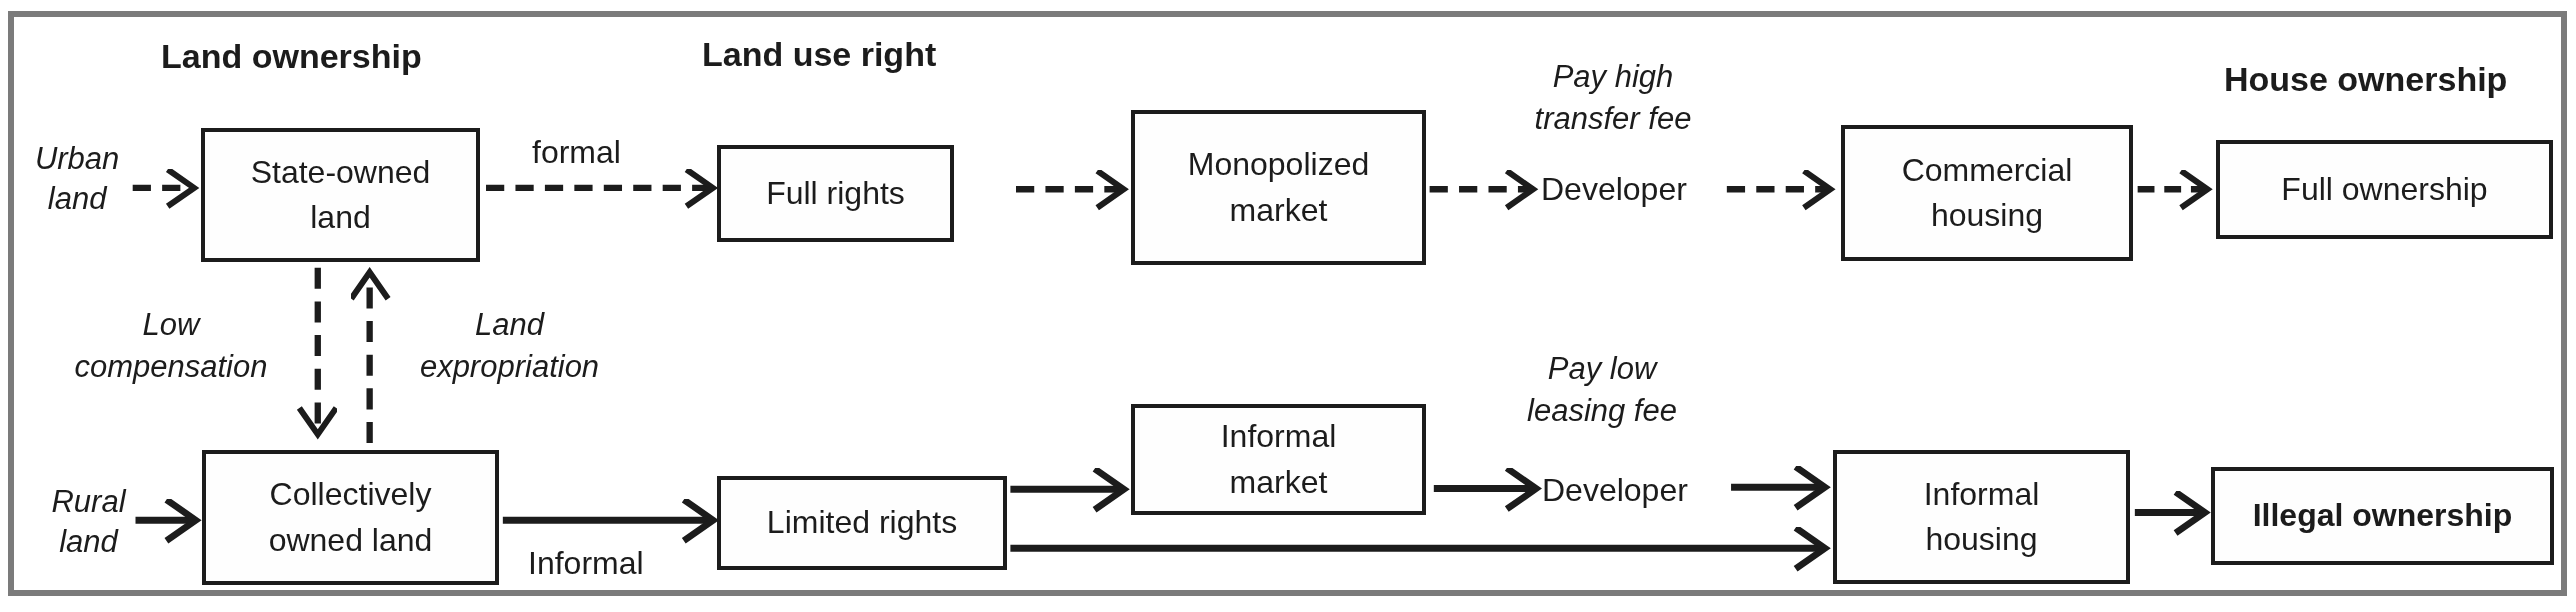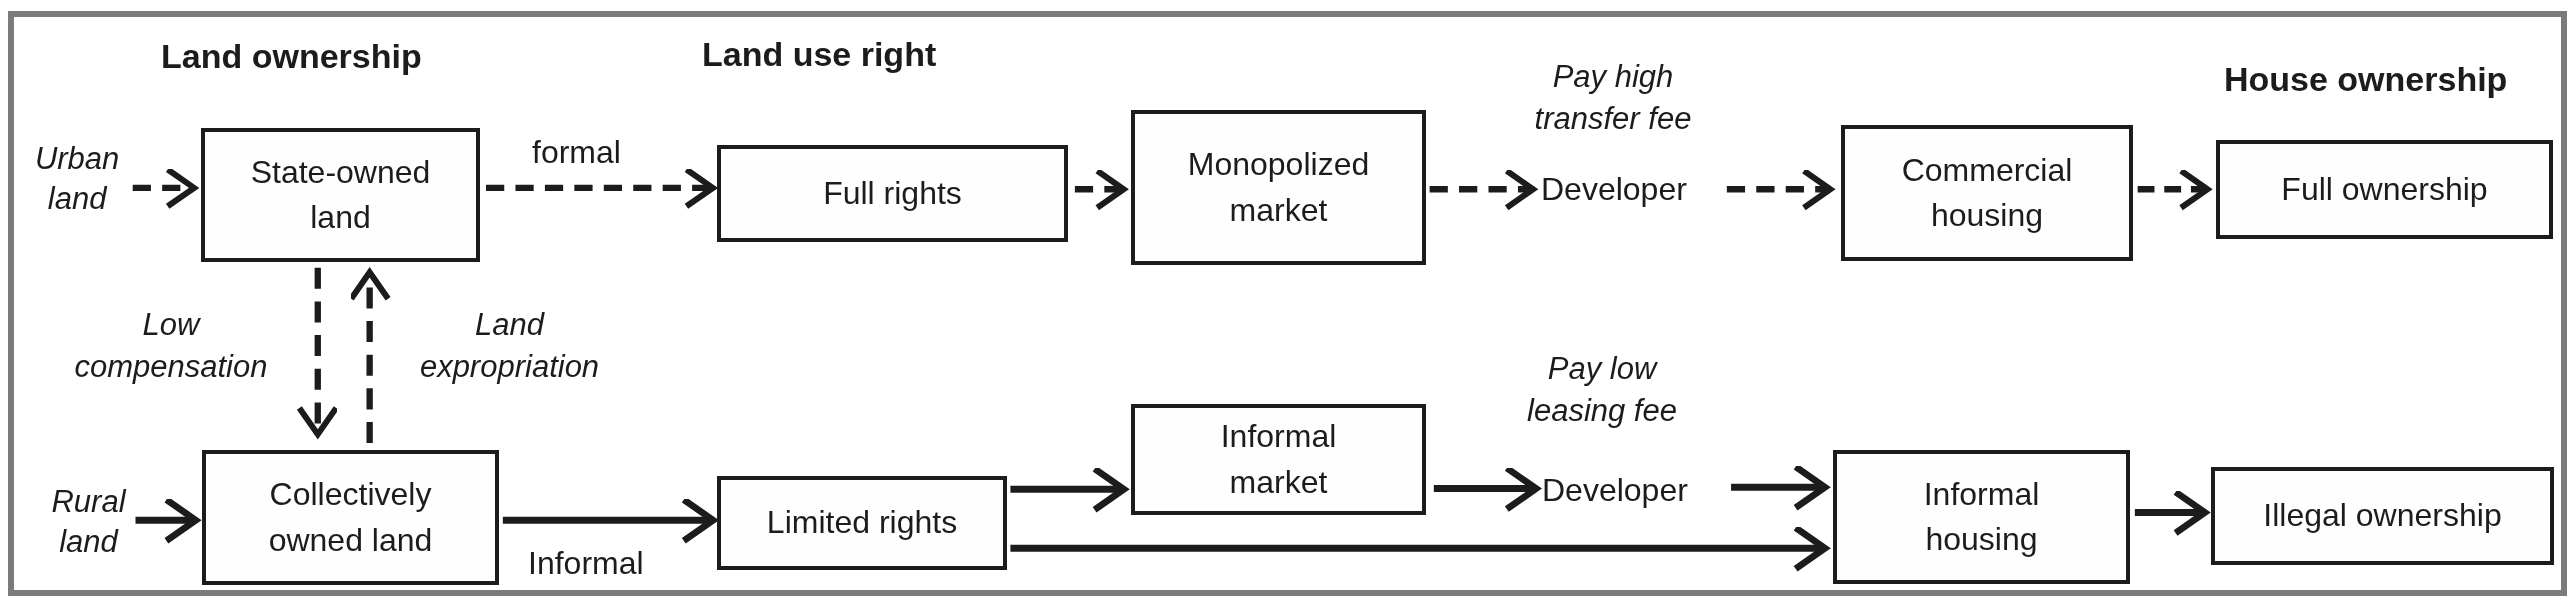--- a/index.html
+++ b/index.html
@@ -68,21 +68,21 @@
 <div class="txt hdr" style="left:161px;top:36px;width:302px;">Land ownership</div>
 <div class="txt hdr" style="left:702px;top:34px;width:295px;">Land use right</div>
 <div class="txt hdr" style="left:2224px;top:51px;width:323px;margin-top:8px;">House ownership</div>
 
 <div class="txt io-label" style="left:19.6px;top:139px;width:115px;">Urban land</div>
 <div class="txt io-label" style="left:31px;top:476px;width:115px;margin-top:6px;">Rural land</div>
 
 <div class="box" style="left:201px;top:128px;width:279px;height:134px;">
   <span class="box-label" style="max-width:210px;">State-owned land</span>
 </div>
-<div class="box nowrap" style="left:717px;top:145px;width:351px;height:97px;">
+<div class="box nowrap" style="left:717px;top:145px;width:237px;height:97px;">
   <span class="box-label">Full rights</span>
 </div>
 <div class="box" style="left:1131px;top:110px;width:295px;height:155px;">
   <span class="box-label" style="max-width:217px;">Monopolized market</span>
 </div>
 <div class="box" style="left:1841px;top:125px;width:292px;height:136px;">
   <span class="box-label" style="max-width:203px;">Commercial housing</span>
 </div>
 <div class="box nowrap" style="left:2216px;top:140px;width:337px;height:99px;">
   <span class="box-label">Full ownership</span>
@@ -93,21 +93,21 @@
 </div>
 <div class="box nowrap" style="left:717px;top:476px;width:290px;height:94px;">
   <span class="box-label">Limited rights</span>
 </div>
 <div class="box" style="left:1131px;top:404px;width:295px;height:111px;">
   <span class="box-label" style="max-width:168px;">Informal market</span>
 </div>
 <div class="box" style="left:1833px;top:450px;width:297px;height:134px;">
   <span class="box-label" style="max-width:168px;">Informal housing</span>
 </div>
-<div class="box nowrap" style="left:2211px;top:467px;width:343px;height:98px;">
+<div class="box nowrap" style="left:2211px;top:467px;width:343px;height:98px;font-weight:bold;">
   <span class="box-label">Illegal ownership</span>
 </div>
 
 <div class="txt edge-bold" style="left:532px;top:133px;">formal</div>
 <div class="txt edge-bold" style="left:528px;top:544px;">Informal</div>
 <div class="txt edge-italic" style="left:66px;top:304px;width:210px;">Low compensation</div>
 <div class="txt edge-italic" style="left:401px;top:304px;width:217px;">Land expropriation</div>
 <div class="txt edge-italic" style="left:1521px;top:56px;width:184px;">Pay high transfer fee</div>
 <div class="txt edge-italic" style="left:1517px;top:348px;width:170px;">Pay low leasing fee</div>
 <div class="txt edge-bold" style="left:1541px;top:170px;">Developer</div>

